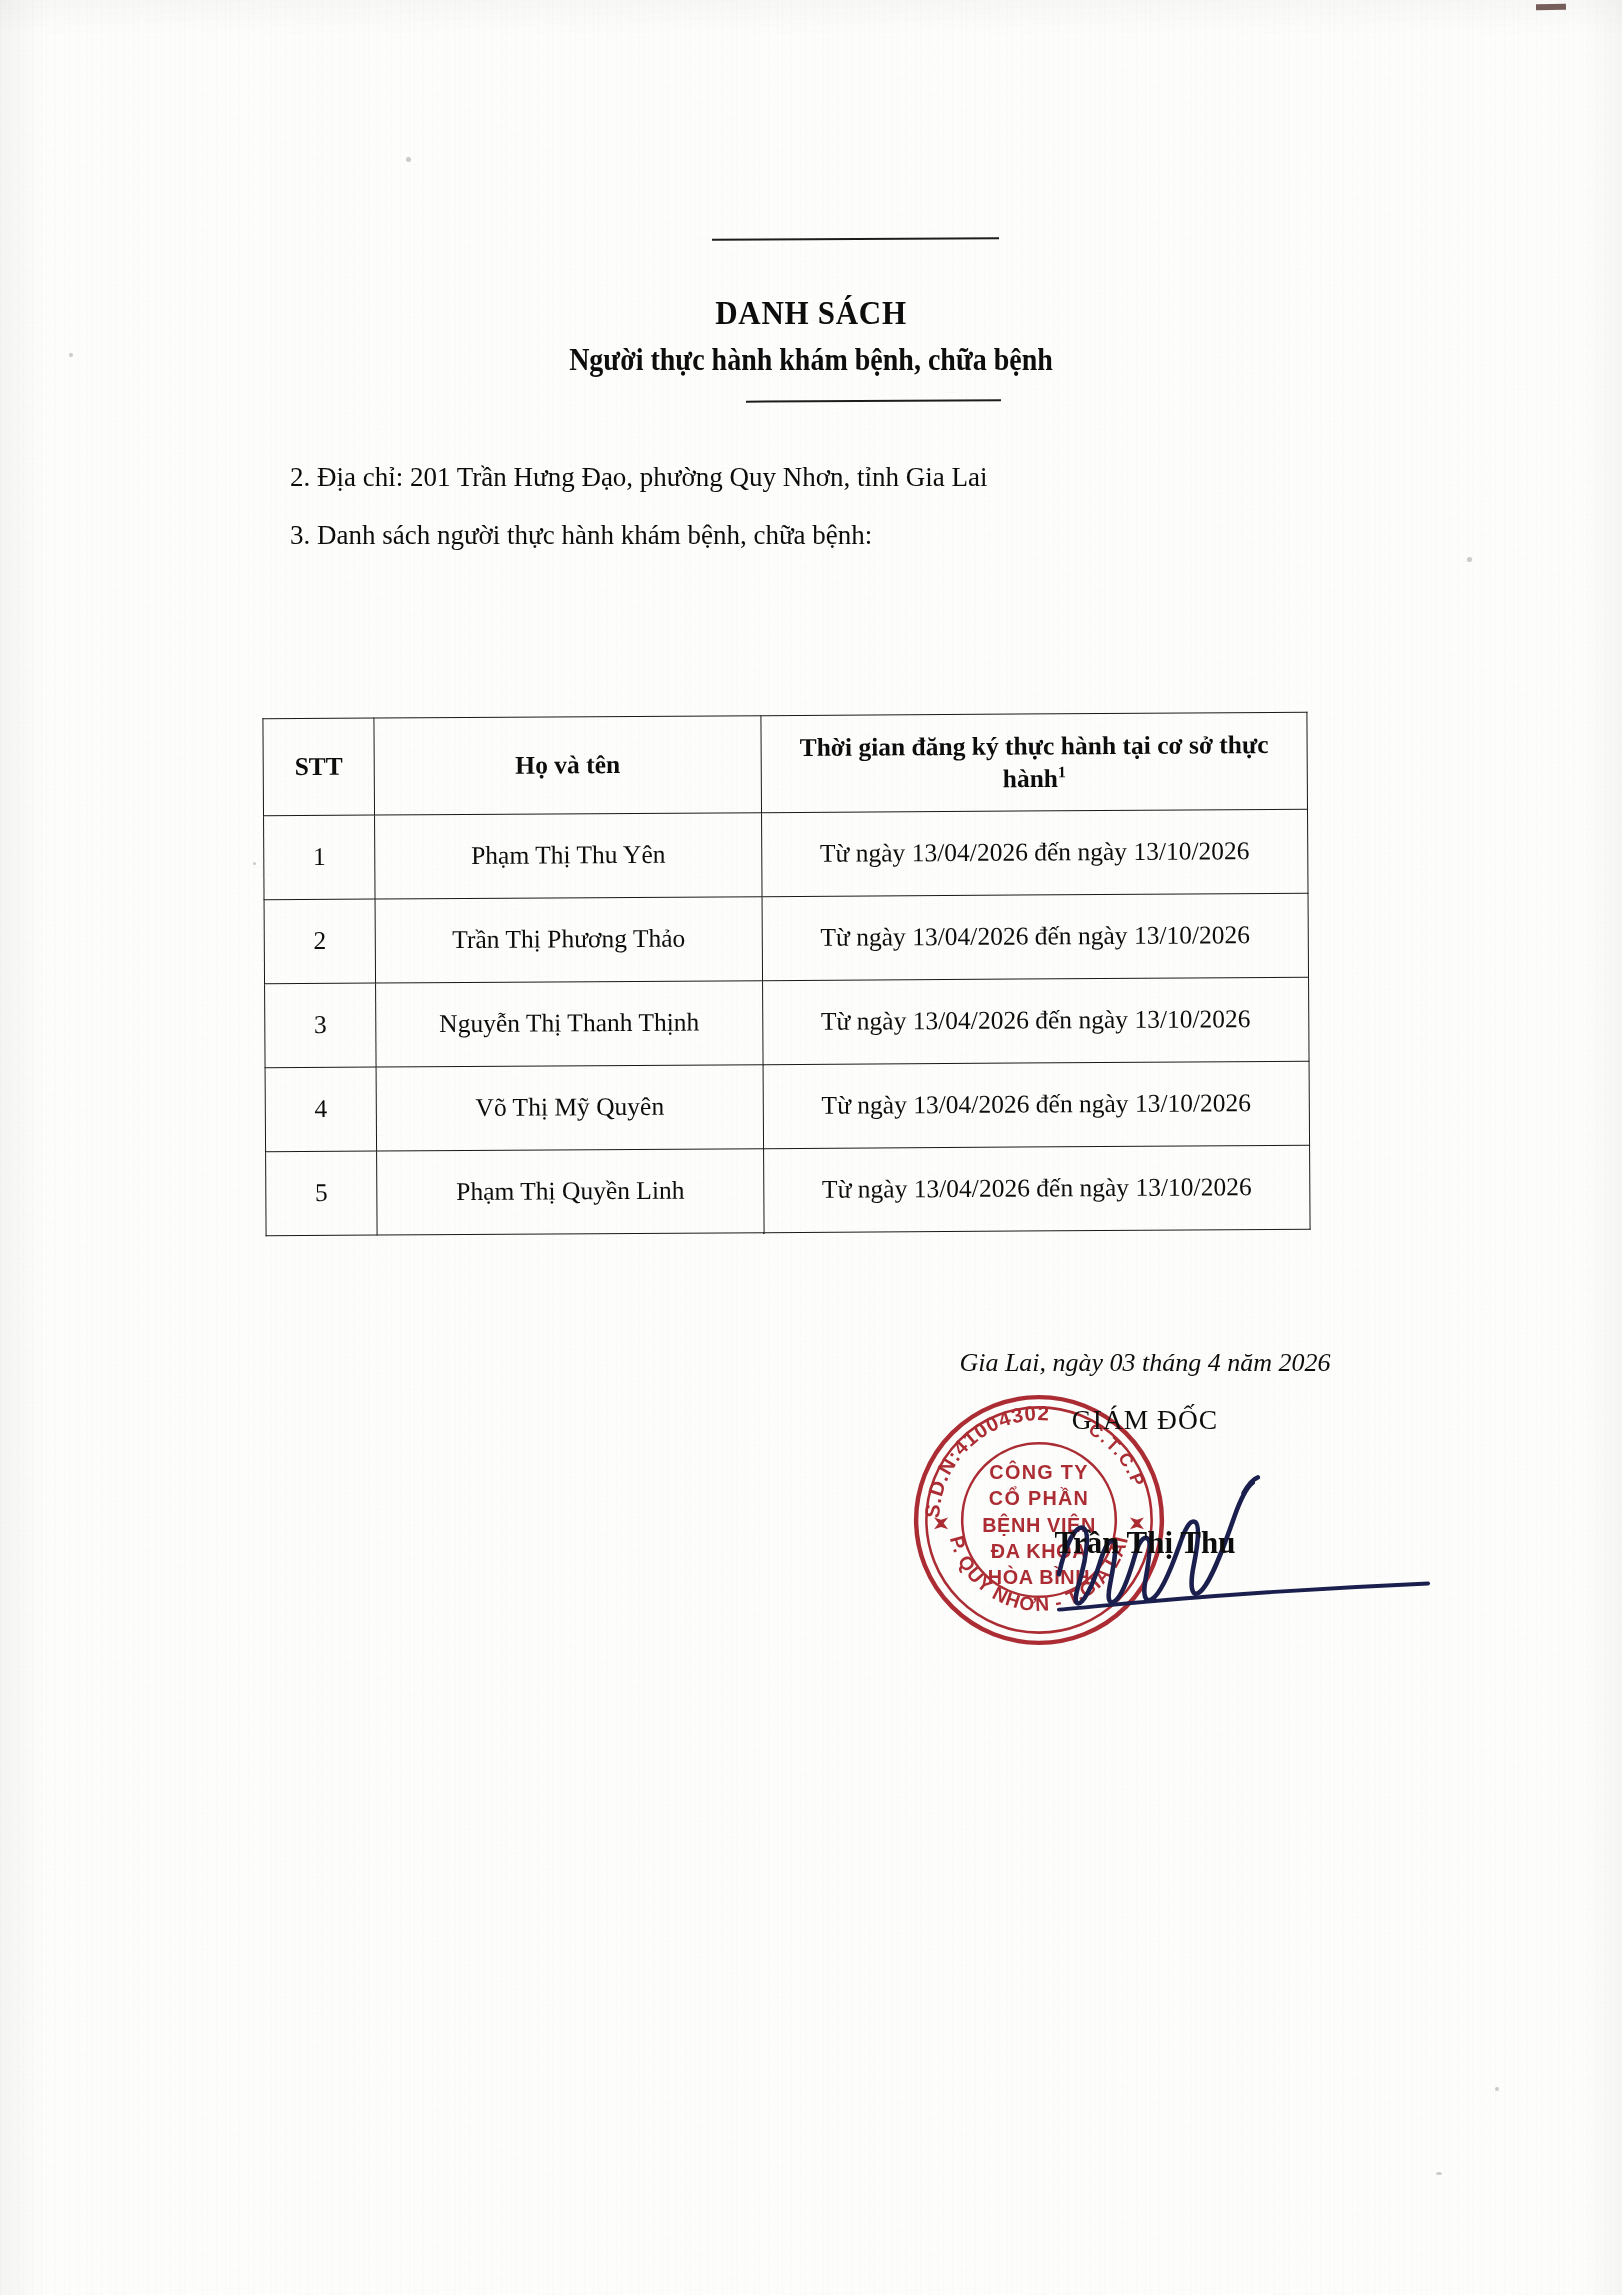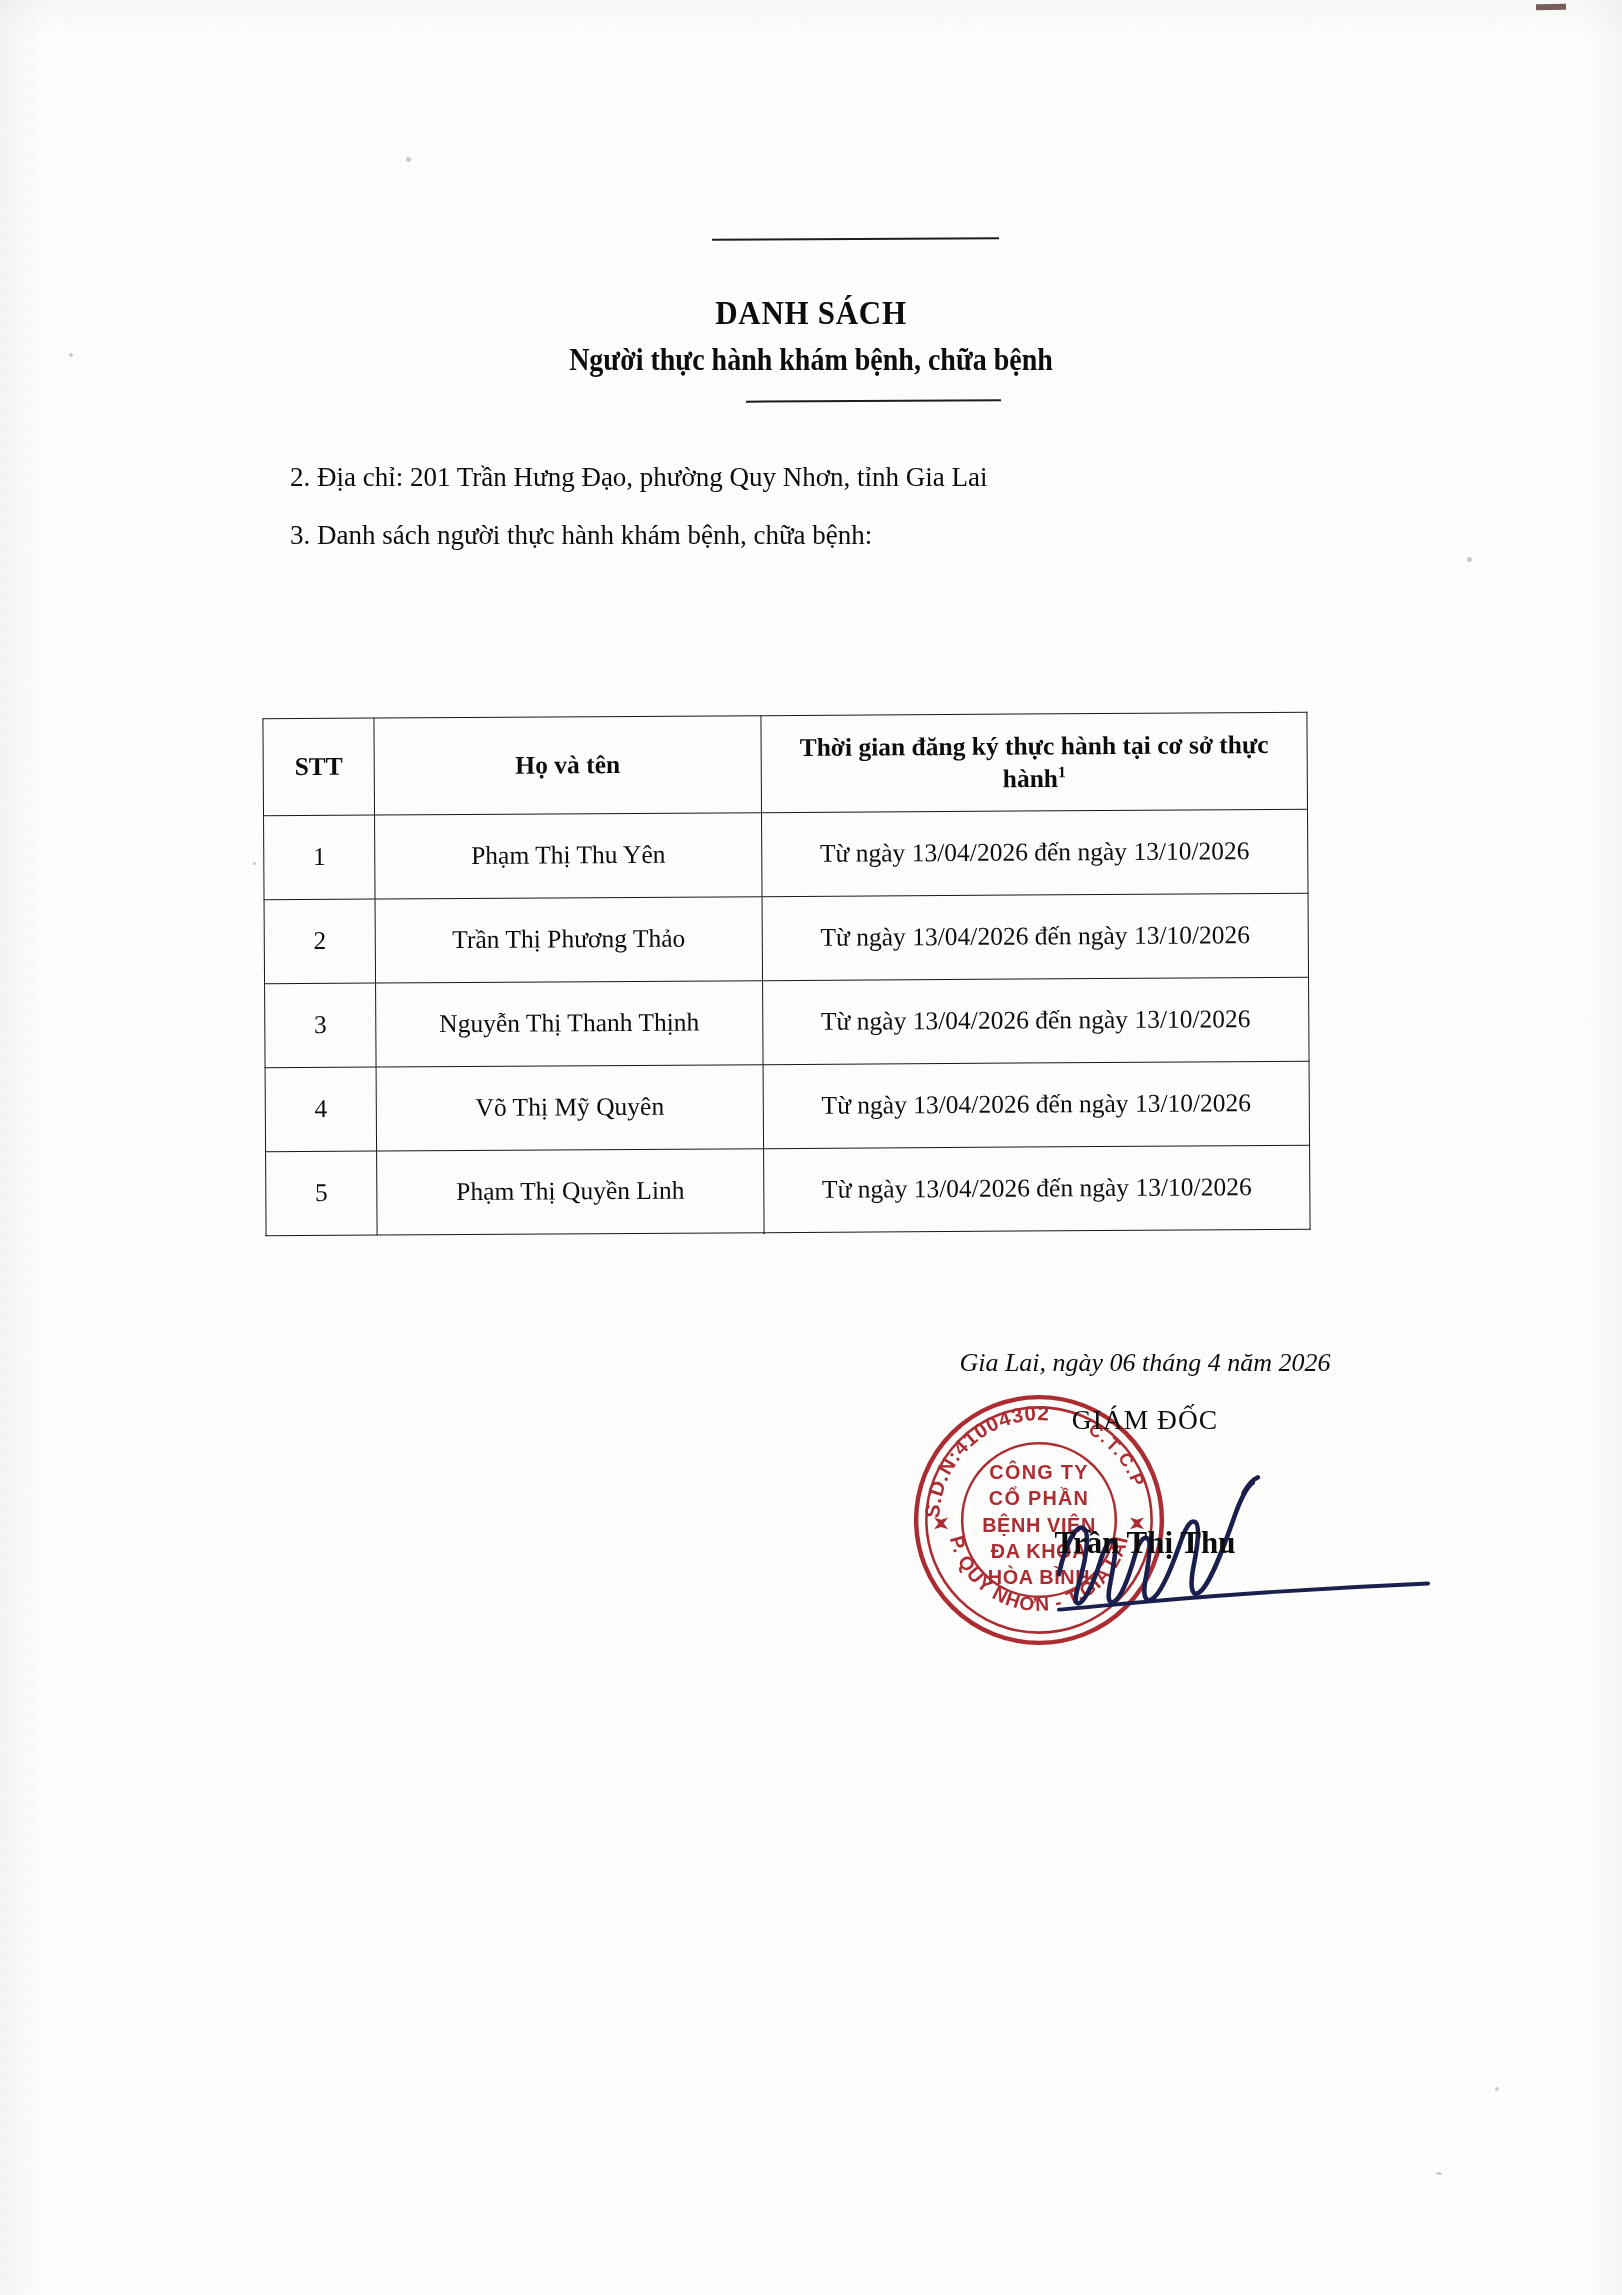--- a/index.html
+++ b/index.html
@@ -306,21 +306,21 @@
         <tr>
           <td>5</td>
           <td class="name-cell">Phạm Thị Quyền Linh</td>
           <td class="period-cell">Từ ngày 13/04/2026 đến ngày 13/10/2026</td>
         </tr>
       </tbody>
     </table>
   </div>
 
   <div class="sig-block">
-    <div class="sig-date">Gia Lai, ngày 06 tháng 4 năm 2026</div>
+    <div class="sig-date">Gia Lai, ngày 03 tháng 4 năm 2026</div>
     <div class="sig-role">GIÁM ĐỐC</div>
     <div class="sig-name">Trần Thị Thu</div>
   </div>
 
   <div class="seal">
     <svg viewBox="0 0 400 400" xmlns="http://www.w3.org/2000/svg">
       <defs>
         <path id="arcTop" d="M 44,200 A 156,156 0 0 1 356,200" fill="none"></path>
         <path id="arcBottom" d="M 58,200 A 142,142 0 0 0 342,200" fill="none"></path>
       </defs>

